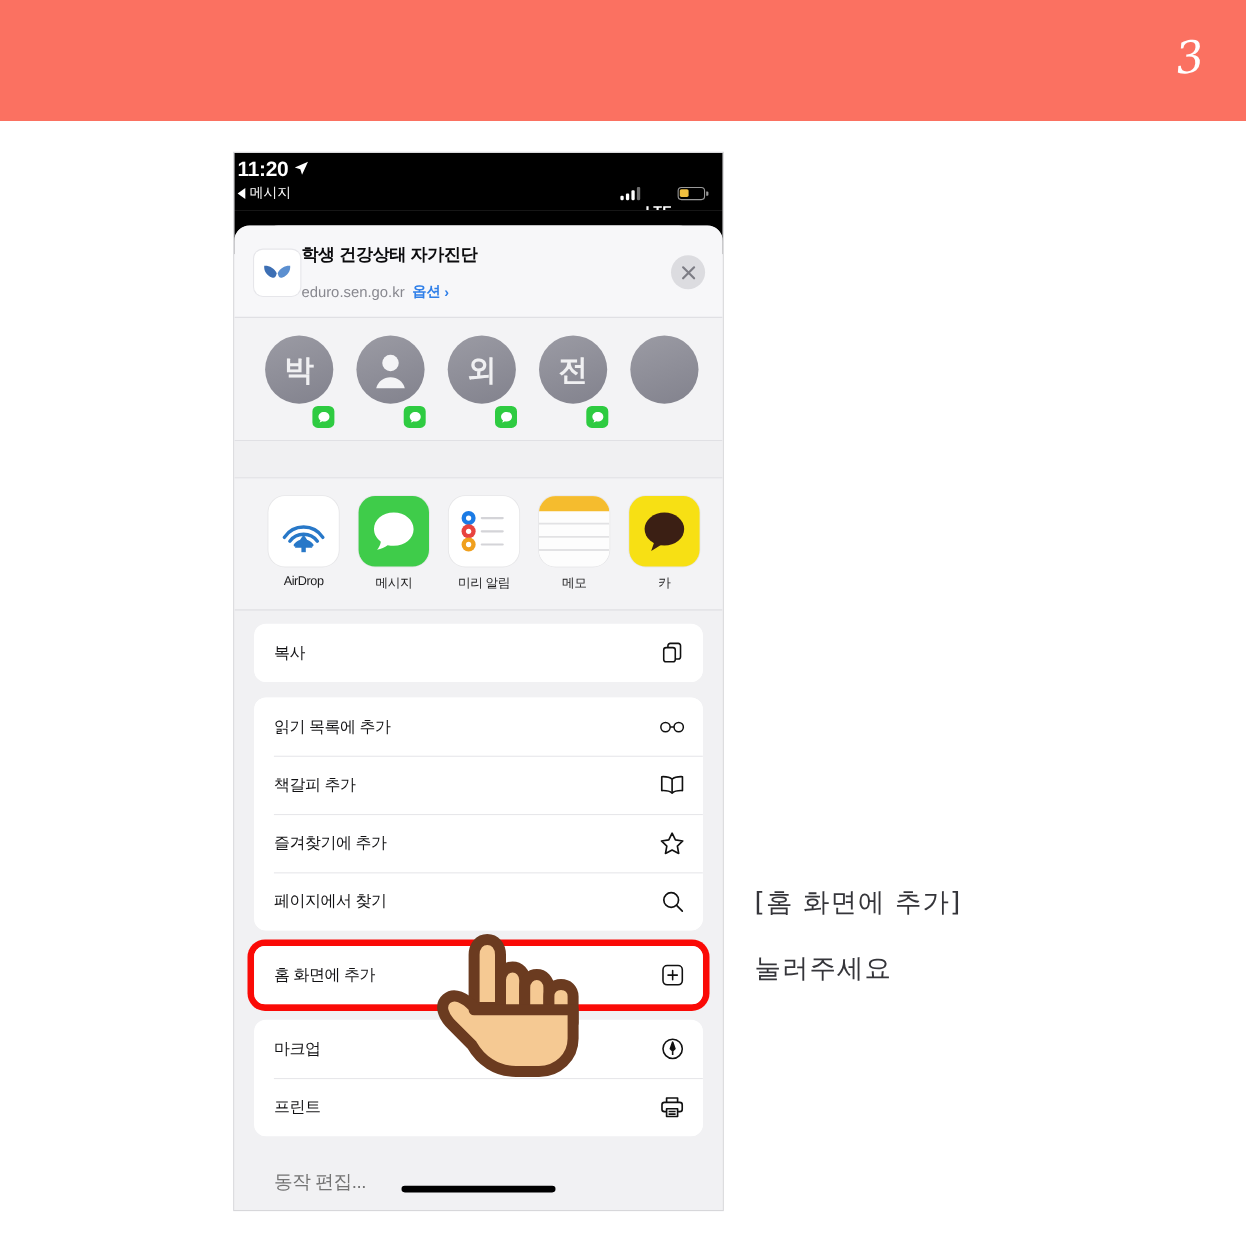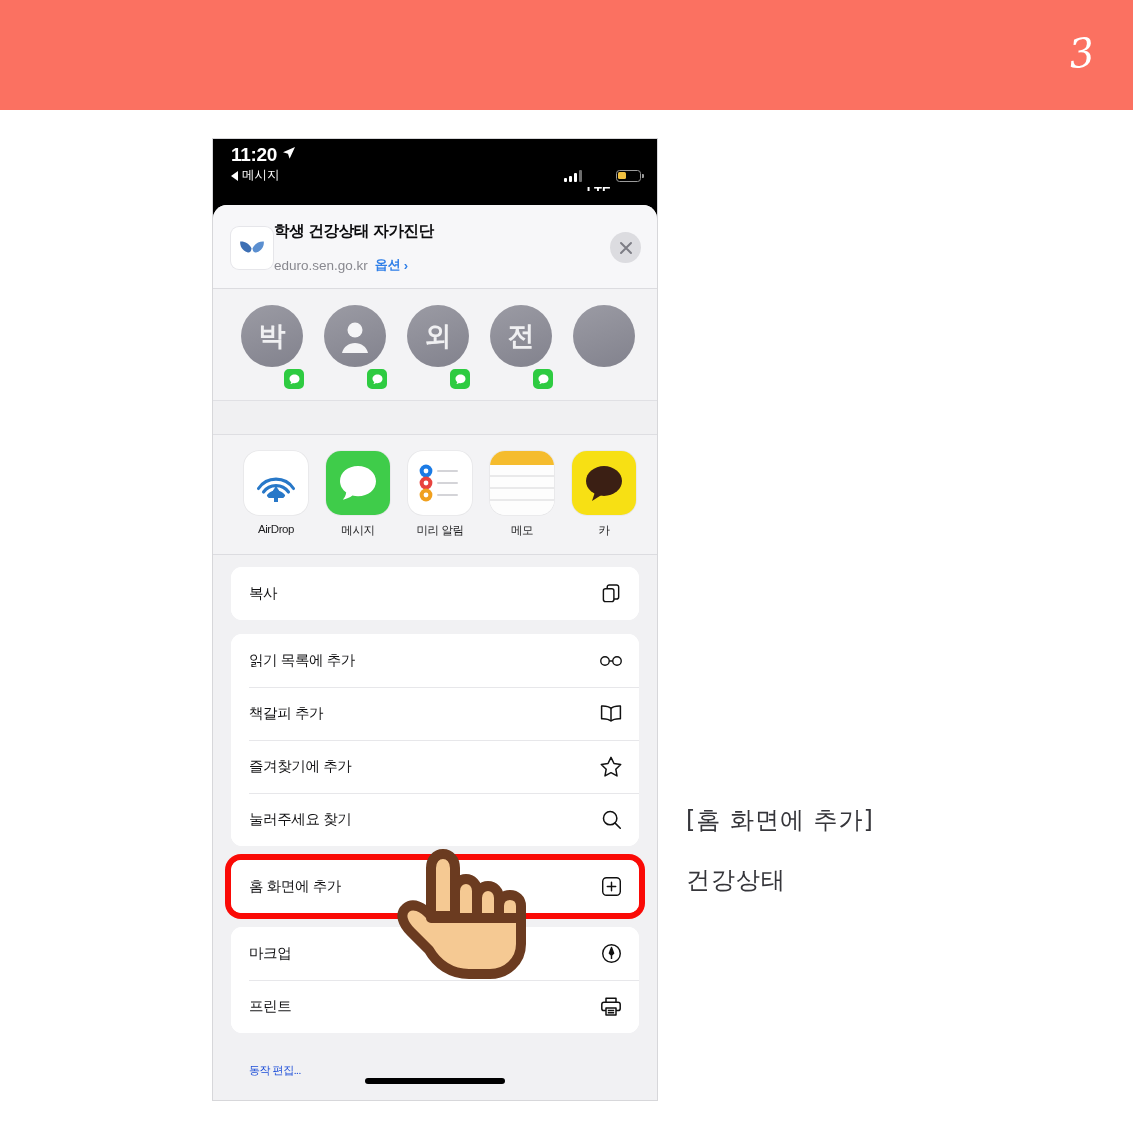--- a/index.html
+++ b/index.html
@@ -29,21 +29,21 @@
     position:absolute; left:212px; top:138px;
     width:446px; height:963px;
     background:#f2f2f4;
     border:1px solid #d7d7da;
     overflow:hidden;
   }
 
   
   .statusbar {
     position:relative; height:52px; background:#000; color:#fff;
-    padding: 5px 16px 0 18px;
+    padding: 5px 16px 0 3px;
   }
   .sb-time-row { display:flex; align-items:center; gap:5px; }
   .sb-time { font-size:19px; font-weight:bold; letter-spacing:-0.3px; }
   .sb-back { display:flex; align-items:center; gap:4px; font-size:12.5px; margin-top:1px; }
   .sb-back .tri {
     width:0;height:0;border-top:5px solid transparent;border-bottom:5px solid transparent;
     border-right:7px solid #fff;
   }
   .sb-right {
     position:absolute; right:16px; top:13px;
@@ -161,21 +161,21 @@
     height:1px; background:#e7e7ea;
   }
   .row-label{ font-size:14.5px; color:#121214; letter-spacing:-0.4px;}
   .row-icon{ width:24px;height:24px; display:flex;align-items:center;justify-content:center; color:#111;}
   .group.highlight{
     box-shadow:0 0 0 6px #fa0a06;
     border-radius:10px;
     position:relative; z-index:4;
   }
   .edit-link{
-    padding:16px 0 0 18px; font-size:11px; color:#1d4ed8; letter-spacing:-0.4px;font-family:Liberation Serif, serif;
+    padding:16px 0 0 18px; font-size:17px; color:#737373; letter-spacing:-0.4px;
   }
 
   
   .hand{
     position:absolute; left:384px; top:846px;
     width:160px;height:150px; z-index:9; pointer-events:none;
   }
   .hand svg{display:block;}
 
   
@@ -402,21 +402,21 @@
           </div>
           <div class="row">
             <span class="row-label">즐겨찾기에 추가</span>
             <span class="row-icon">
               <svg width="22" height="21" viewBox="0 0 22 21" fill="none" stroke="#111" stroke-width="1.5" stroke-linejoin="round">
                 <path d="M11 1.4l3 6.1 6.7 1-4.9 4.7 1.2 6.7L11 16.7l-6 3.2 1.2-6.7L1.3 8.5l6.7-1z"></path>
               </svg>
             </span>
           </div>
           <div class="row">
-            <span class="row-label">눌러주세요 찾기</span>
+            <span class="row-label">페이지에서 찾기</span>
             <span class="row-icon">
               <svg width="21" height="21" viewBox="0 0 22 22" fill="none" stroke="#111" stroke-width="1.6" stroke-linecap="round">
                 <circle cx="9.6" cy="9.6" r="7"></circle>
                   <path d="M14.8 14.8l5.4 5.4"></path>
               </svg>
             </span>
           </div>
         </div>
 
         <div class="group highlight">
@@ -469,16 +469,16 @@
         <path d="M71 45c0-7 5-12 11-12s11 5 11 12v30H71z"></path>
         <path d="M93 52c0-7 5-12 11-12s11 5 11 12v26H93z"></path>
         <path d="M115 60c0-7 5-11 11-11s11 4 11 11v24h-22z"></path>
         <path d="M47 70c-8-9-18-14-25-8-7 6-3 16 5 24l18 18c8 14 22 24 40 24h21c17 0 31-13 31-30V72H47z"></path>
       </g>
     </svg>
   </div>
 
   <div class="annot">
     <div class="annot-line">[홈 화면에 추가]</div>
-    <div class="annot-line l2">건강상태</div>
+    <div class="annot-line l2">눌러주세요</div>
   </div>
 
 </div>
 
 </body></html>

